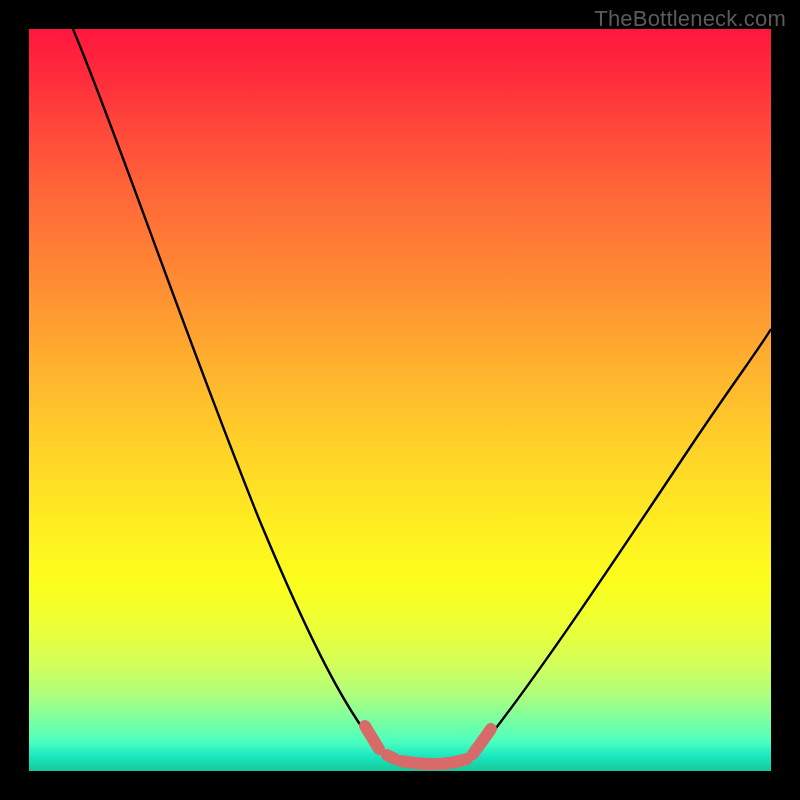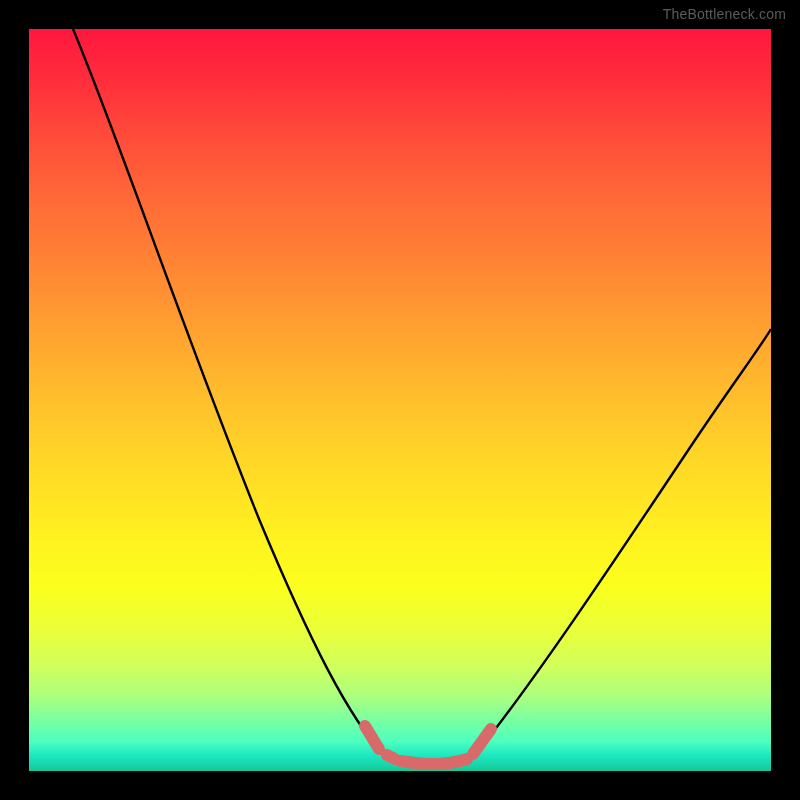--- a/index.html
+++ b/index.html
@@ -15,21 +15,21 @@
     position: relative;
     width: 800px;
     height: 800px;
     background: #000;
   }
   .watermark {
     position: absolute;
     top: 6px;
     right: 14px;
     color: #5b5b5b;
-    font-size: 14px;
+    font-size: 22px;
     font-weight: 500;
     letter-spacing: 0.2px;
     z-index: 5;
   }
   .plot-area {
     position: absolute;
     left: 29px;
     top: 29px;
     width: 742px;
     height: 742px;

